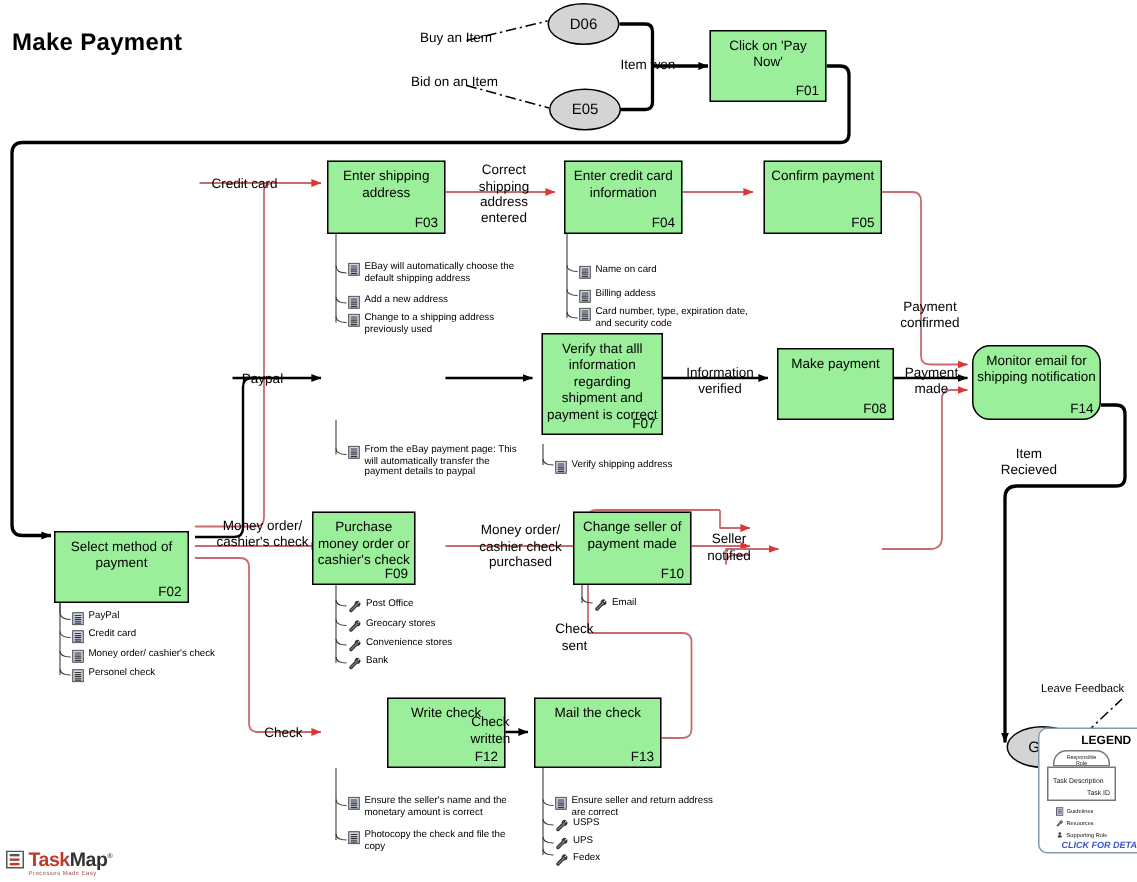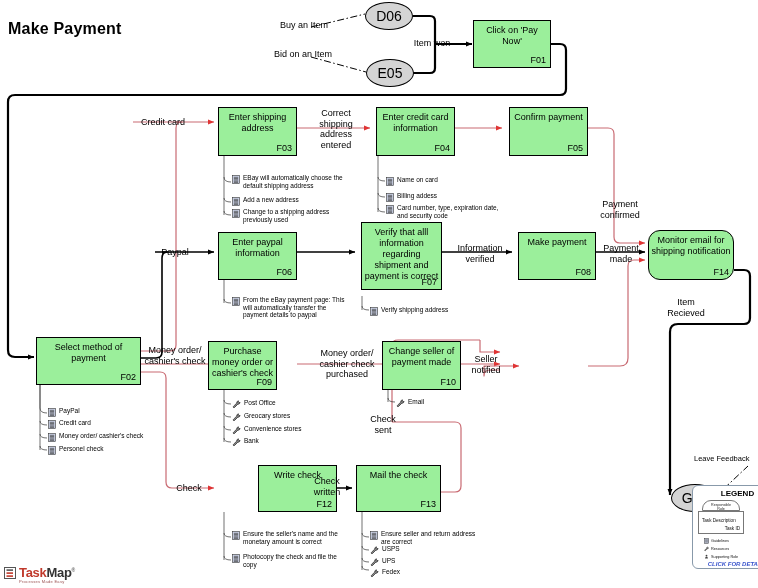--- a/index.html
+++ b/index.html
@@ -9,21 +9,21 @@
 
   .title{position:absolute;left:8px;top:20px;font-size:16px;font-weight:bold;color:#000;letter-spacing:.2px;}
 
   
   .task{position:absolute;background:#9bef9b;border:1px solid #000;box-sizing:border-box;}
   .task .tt{position:absolute;left:2px;right:2px;top:4px;text-align:center;font-size:9px;line-height:11px;color:#000;}
   .task .tid{position:absolute;right:4px;bottom:2px;font-size:9px;color:#000;}
 
   
   .term{position:absolute;background:#d4d4d4;border:1px solid #000;border-radius:50%;box-sizing:border-box;
-        display:flex;align-items:center;justify-content:center;font-size:14px;color:#000;}
+        display:flex;align-items:center;justify-content:center;font-size:10px;color:#000;}
 
   
   .elabel{position:absolute;font-size:9px;line-height:10.5px;color:#000;text-align:center;white-space:pre-line;}
 
   
   .detail{position:absolute;display:flex;align-items:flex-start;gap:3px;}
   .detail .dtxt{font-size:6.5px;line-height:7.6px;color:#000;white-space:pre-line;}
   .gl-icon{flex:0 0 auto;width:8px;height:9px;margin-top:.5px;}
   .rs-icon{flex:0 0 auto;width:9px;height:9px;margin-top:.5px;}
 
@@ -174,21 +174,21 @@
   <div class="term" style="left:671px;top:484px;width:48px;height:28px;">
     <span>G01</span>
   </div>
 
   <div class="task" style="left:473px;top:20px;width:78px;height:48px;">
     <div class="tt">Click on 'Pay
 Now'</div>
     <div class="tid">F01</div>
   </div>
 
-  <div class="task" style="left:36px;top:337px;width:105px;height:48px;text-decoration:underline;">
+  <div class="task" style="left:36px;top:354px;width:90px;height:48px;text-decoration:underline;">
     <div class="tt">Select method of
 payment</div>
     <div class="tid">F02</div>
   </div>
 
   <div class="task" style="left:218px;top:107px;width:79px;height:49px;">
     <div class="tt">Enter shipping
 address</div>
     <div class="tid">F03</div>
   </div>
@@ -197,25 +197,20 @@
     <div class="tt">Enter credit card
 information</div>
     <div class="tid">F04</div>
   </div>
 
   <div class="task" style="left:509px;top:107px;width:79px;height:49px;">
     <div class="tt">Confirm payment</div>
     <div class="tid">F05</div>
   </div>
 
-  <div class="task" style="left:218px;top:232px;width:79px;height:48px;">
-    <div class="tt">Enter paypal
-information</div>
-    <div class="tid">F06</div>
-  </div>
 
   <div class="task" style="left:361px;top:222px;width:81px;height:68px;">
     <div class="tt">Verify that alll
 information
 regarding
 shipment and
 payment is correct</div>
     <div class="tid">F07</div>
   </div>
 

